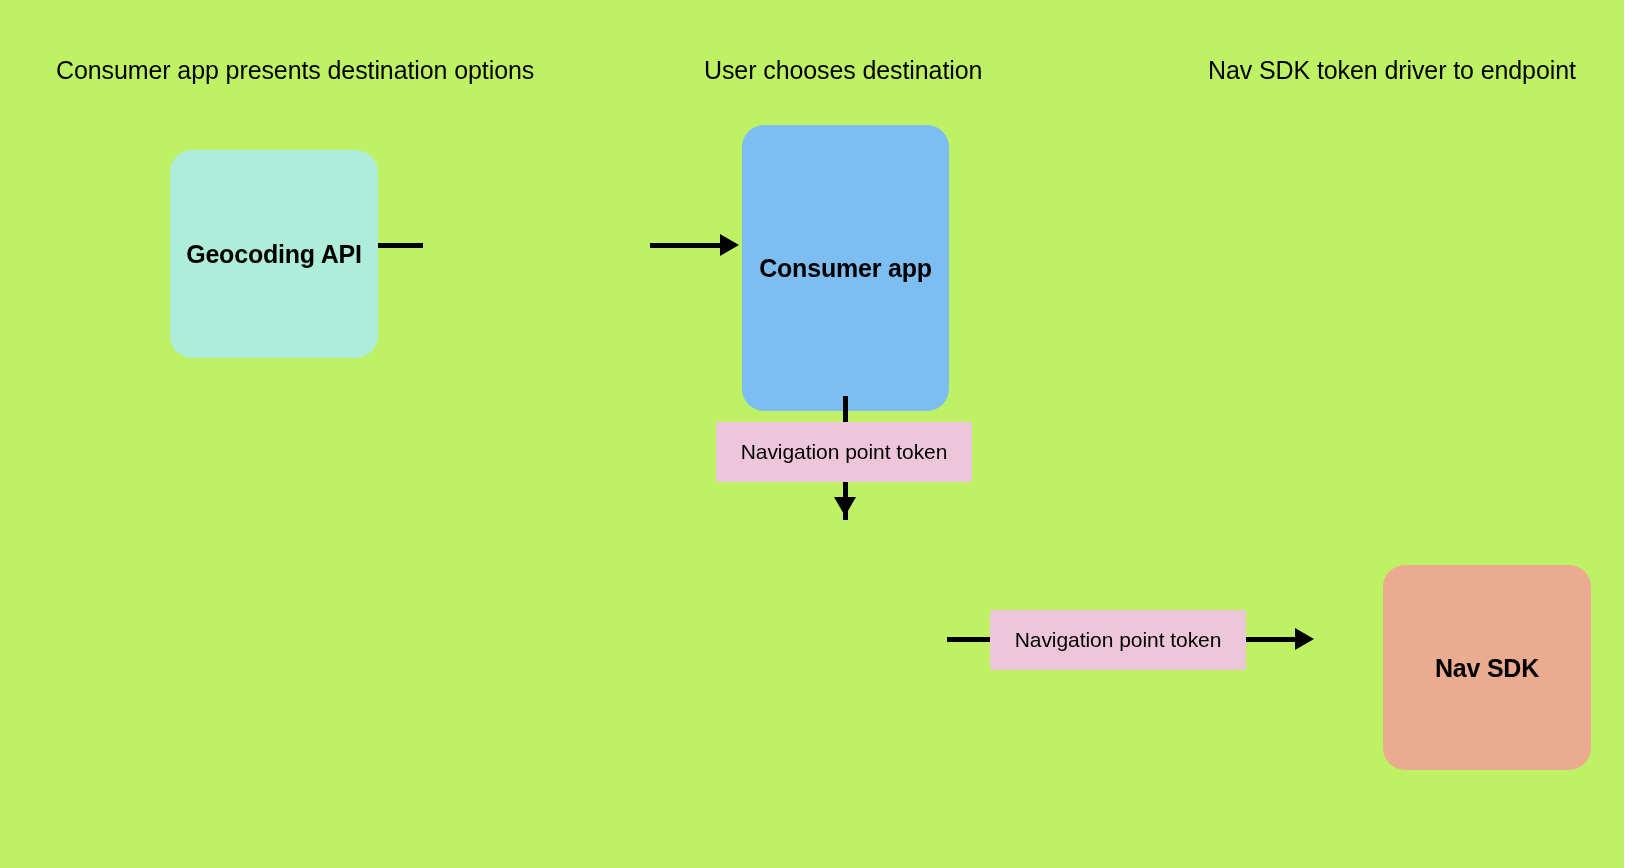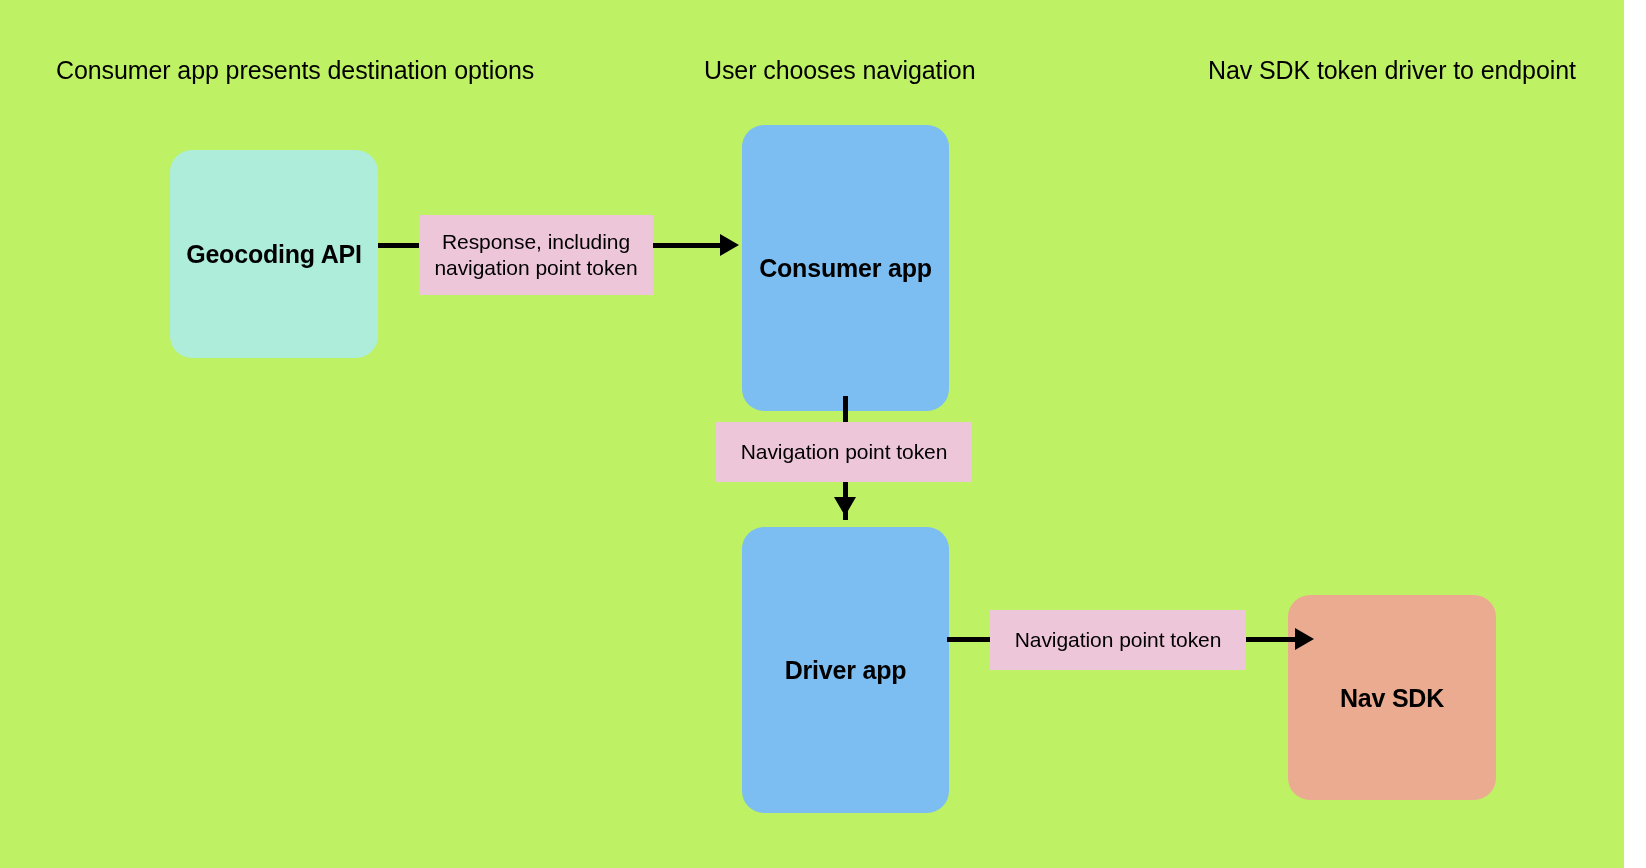--- a/index.html
+++ b/index.html
@@ -61,24 +61,23 @@
     width: 207px; height: 286px;
     background: #7cbdf2;
     margin-top: 12px;
   }
   #node-driver {
     left: 742px; top: 527px;
     width: 207px; height: 286px;
     background: #7cbdf2;
   }
   #node-navsdk {
-    left: 1288px; top: 565px;
+    left: 1383px; top: 565px;
     width: 208px; height: 205px;
     background: #eaab91;
-    margin-top: 30px;
   }
 
   
   .edge-label {
     position: absolute;
     background: #eec6da;
     display: flex;
     align-items: center;
     justify-content: center;
     box-sizing: border-box;
@@ -146,21 +145,21 @@
   #edge3-a { left: 947px; top: 637px; width: 46px; }
   #edge3-b { left: 1243px; top: 637px; width: 52px; }
   #edge3-head { left: 1295px; top: 628px; }
 </style>
 </head>
 <body>
 
 <div id="canvas">
 
   <div id="hdr-1" class="col-header">Consumer app presents destination options</div>
-  <div id="hdr-2" class="col-header">User chooses navigation</div>
+  <div id="hdr-2" class="col-header">User chooses destination</div>
   <div id="hdr-3" class="col-header">Nav SDK token driver to endpoint</div>
 
   <div id="edge1-a" class="edge-line h-line"></div>
   <div id="edge1-b" class="edge-line h-line"></div>
   <div id="edge1-head" class="arrow-head arrow-right"></div>
 
   <div id="edge2-a" class="edge-line v-line"></div>
   <div id="edge2-b" class="edge-line v-line"></div>
   <div id="edge2-head" class="arrow-head arrow-down"></div>
 
@@ -169,31 +168,25 @@
   <div id="edge3-head" class="arrow-head arrow-right"></div>
 
   <div id="node-geocoding" class="node">
     <span class="node-label">Geocoding API</span>
   </div>
 
   <div id="node-consumer" class="node">
     <span class="node-label">Consumer app</span>
   </div>
 
-  <div id="node-driver" class="node">
-    <span class="node-label">Driver app</span>
-  </div>
 
   <div id="node-navsdk" class="node">
     <span class="node-label">Nav SDK</span>
   </div>
 
-  <div id="label-response" class="edge-label">
-    <span class="edge-text">Response, including navigation point token</span>
-  </div>
 
   <div id="label-navtoken-1" class="edge-label">
     <span class="edge-text">Navigation point token</span>
   </div>
 
   <div id="label-navtoken-2" class="edge-label">
     <span class="edge-text">Navigation point token</span>
   </div>
 
 </div>

